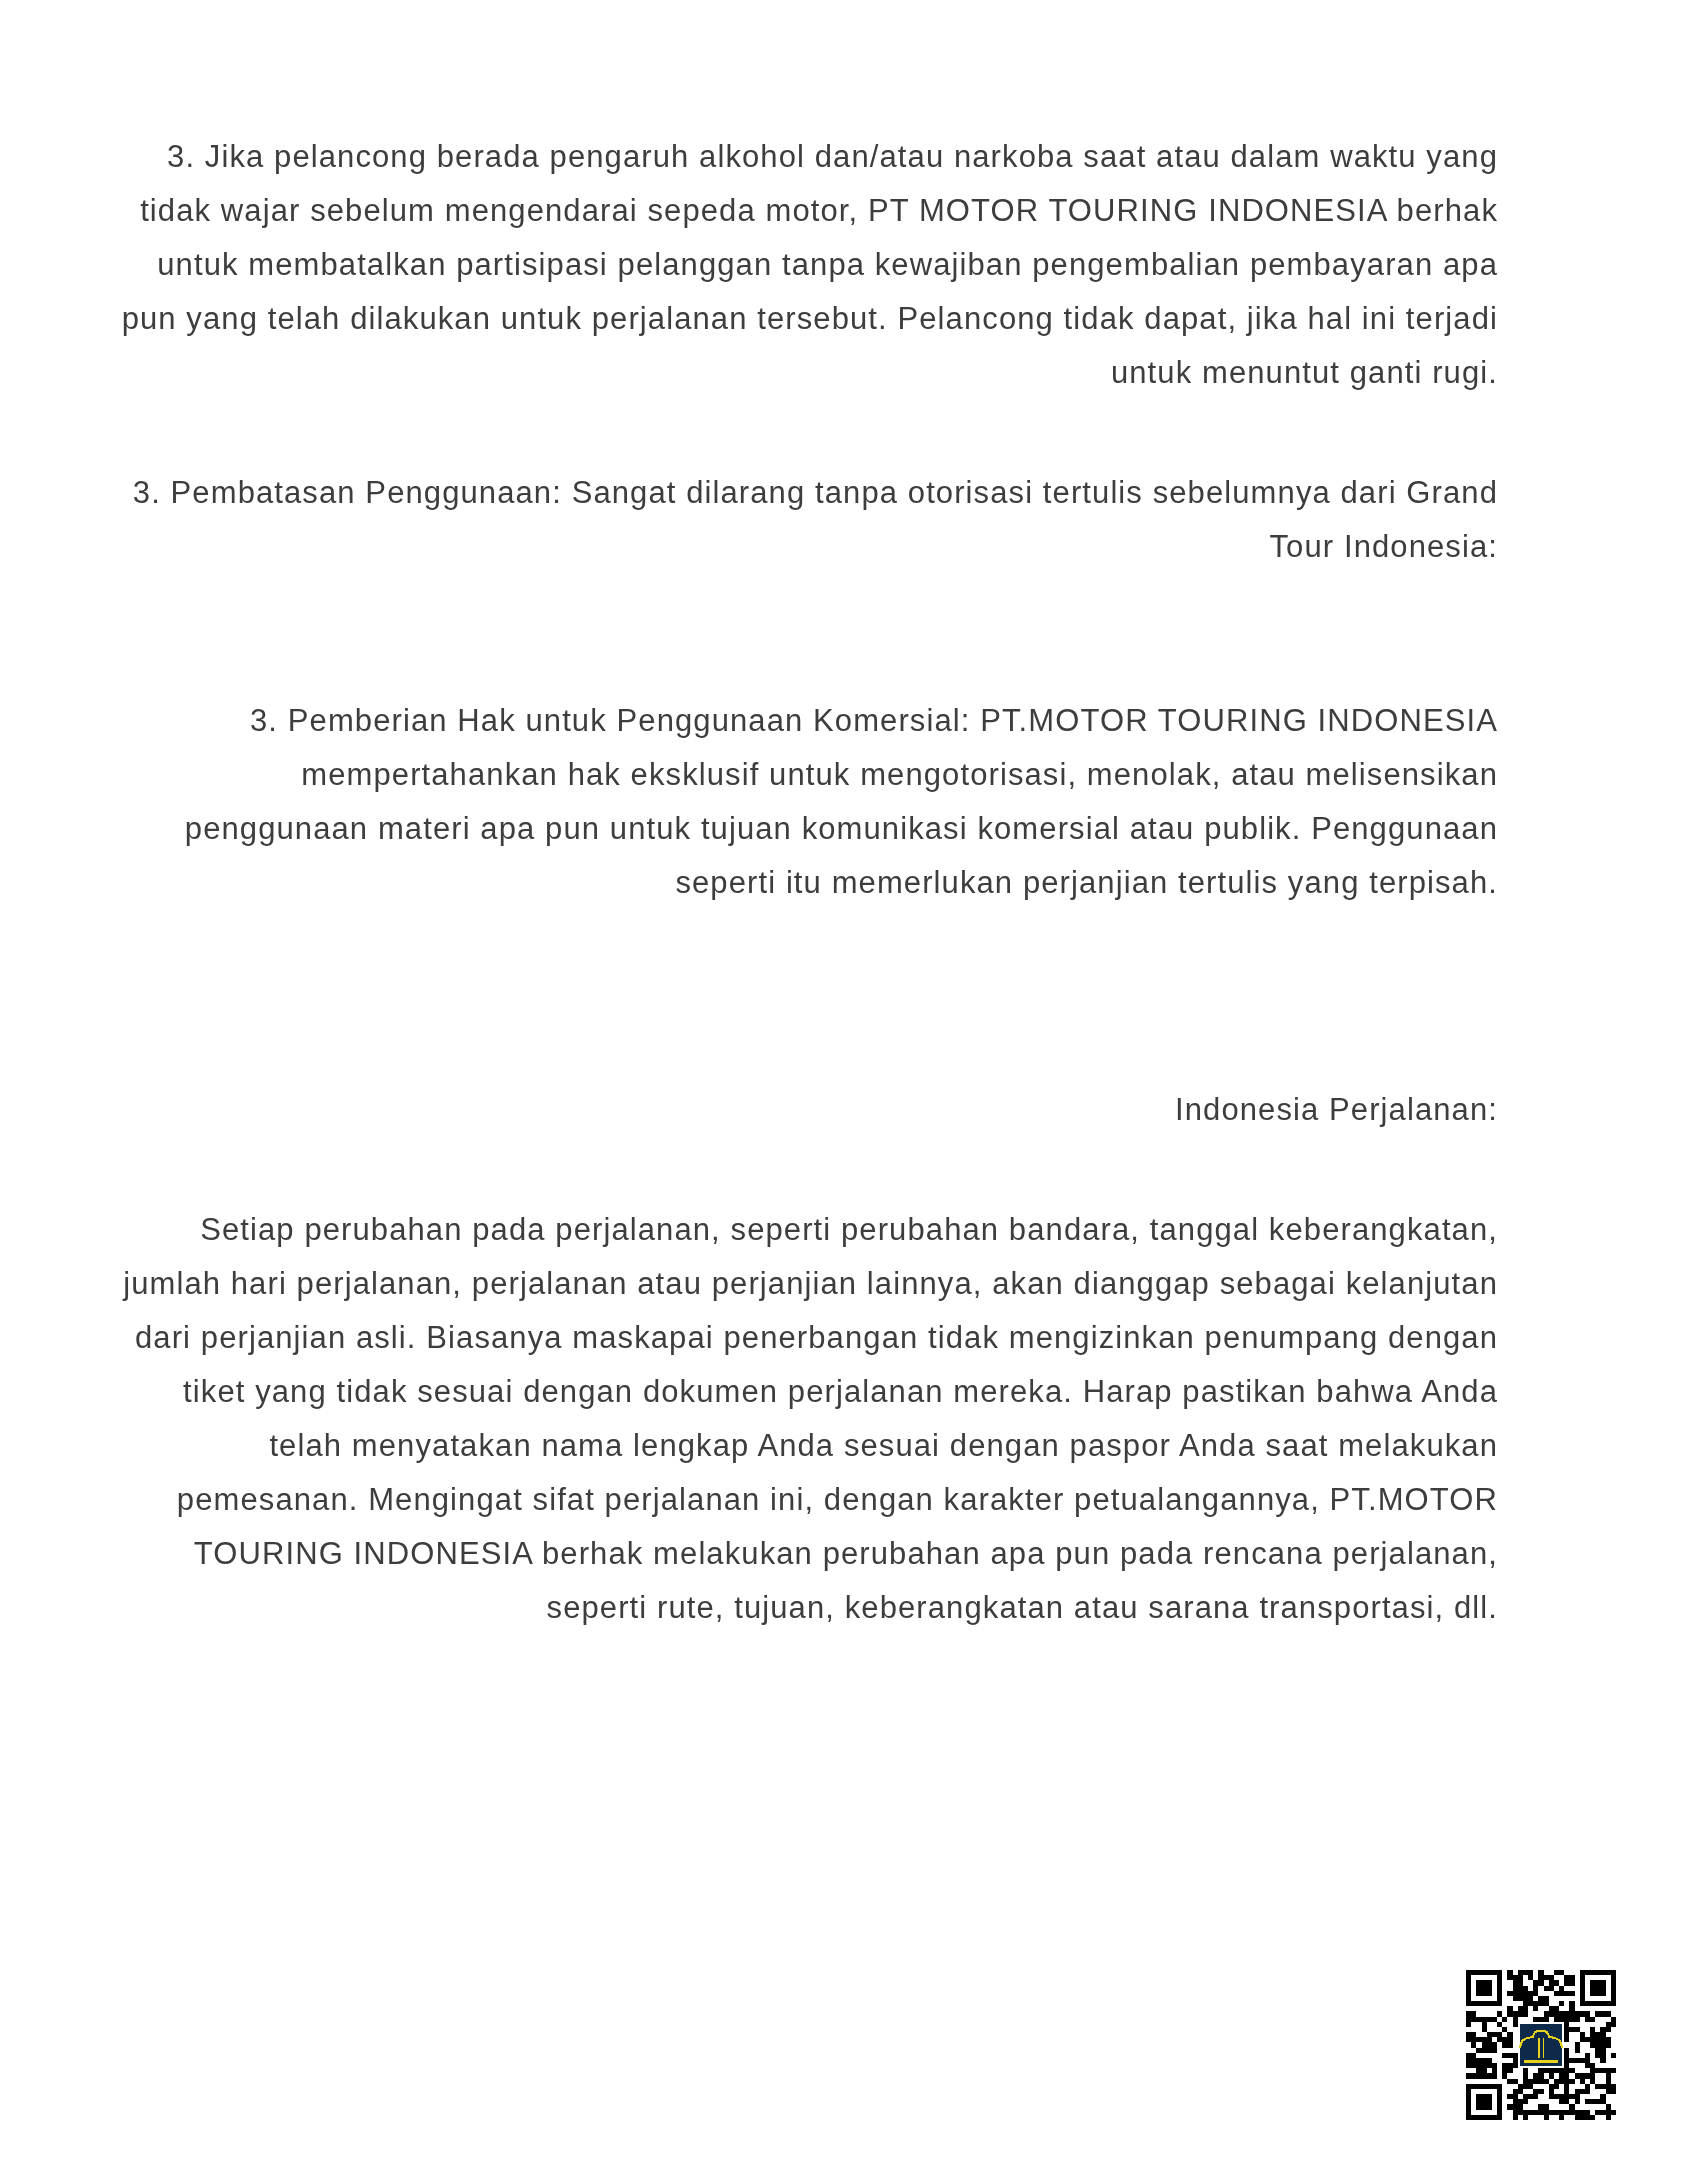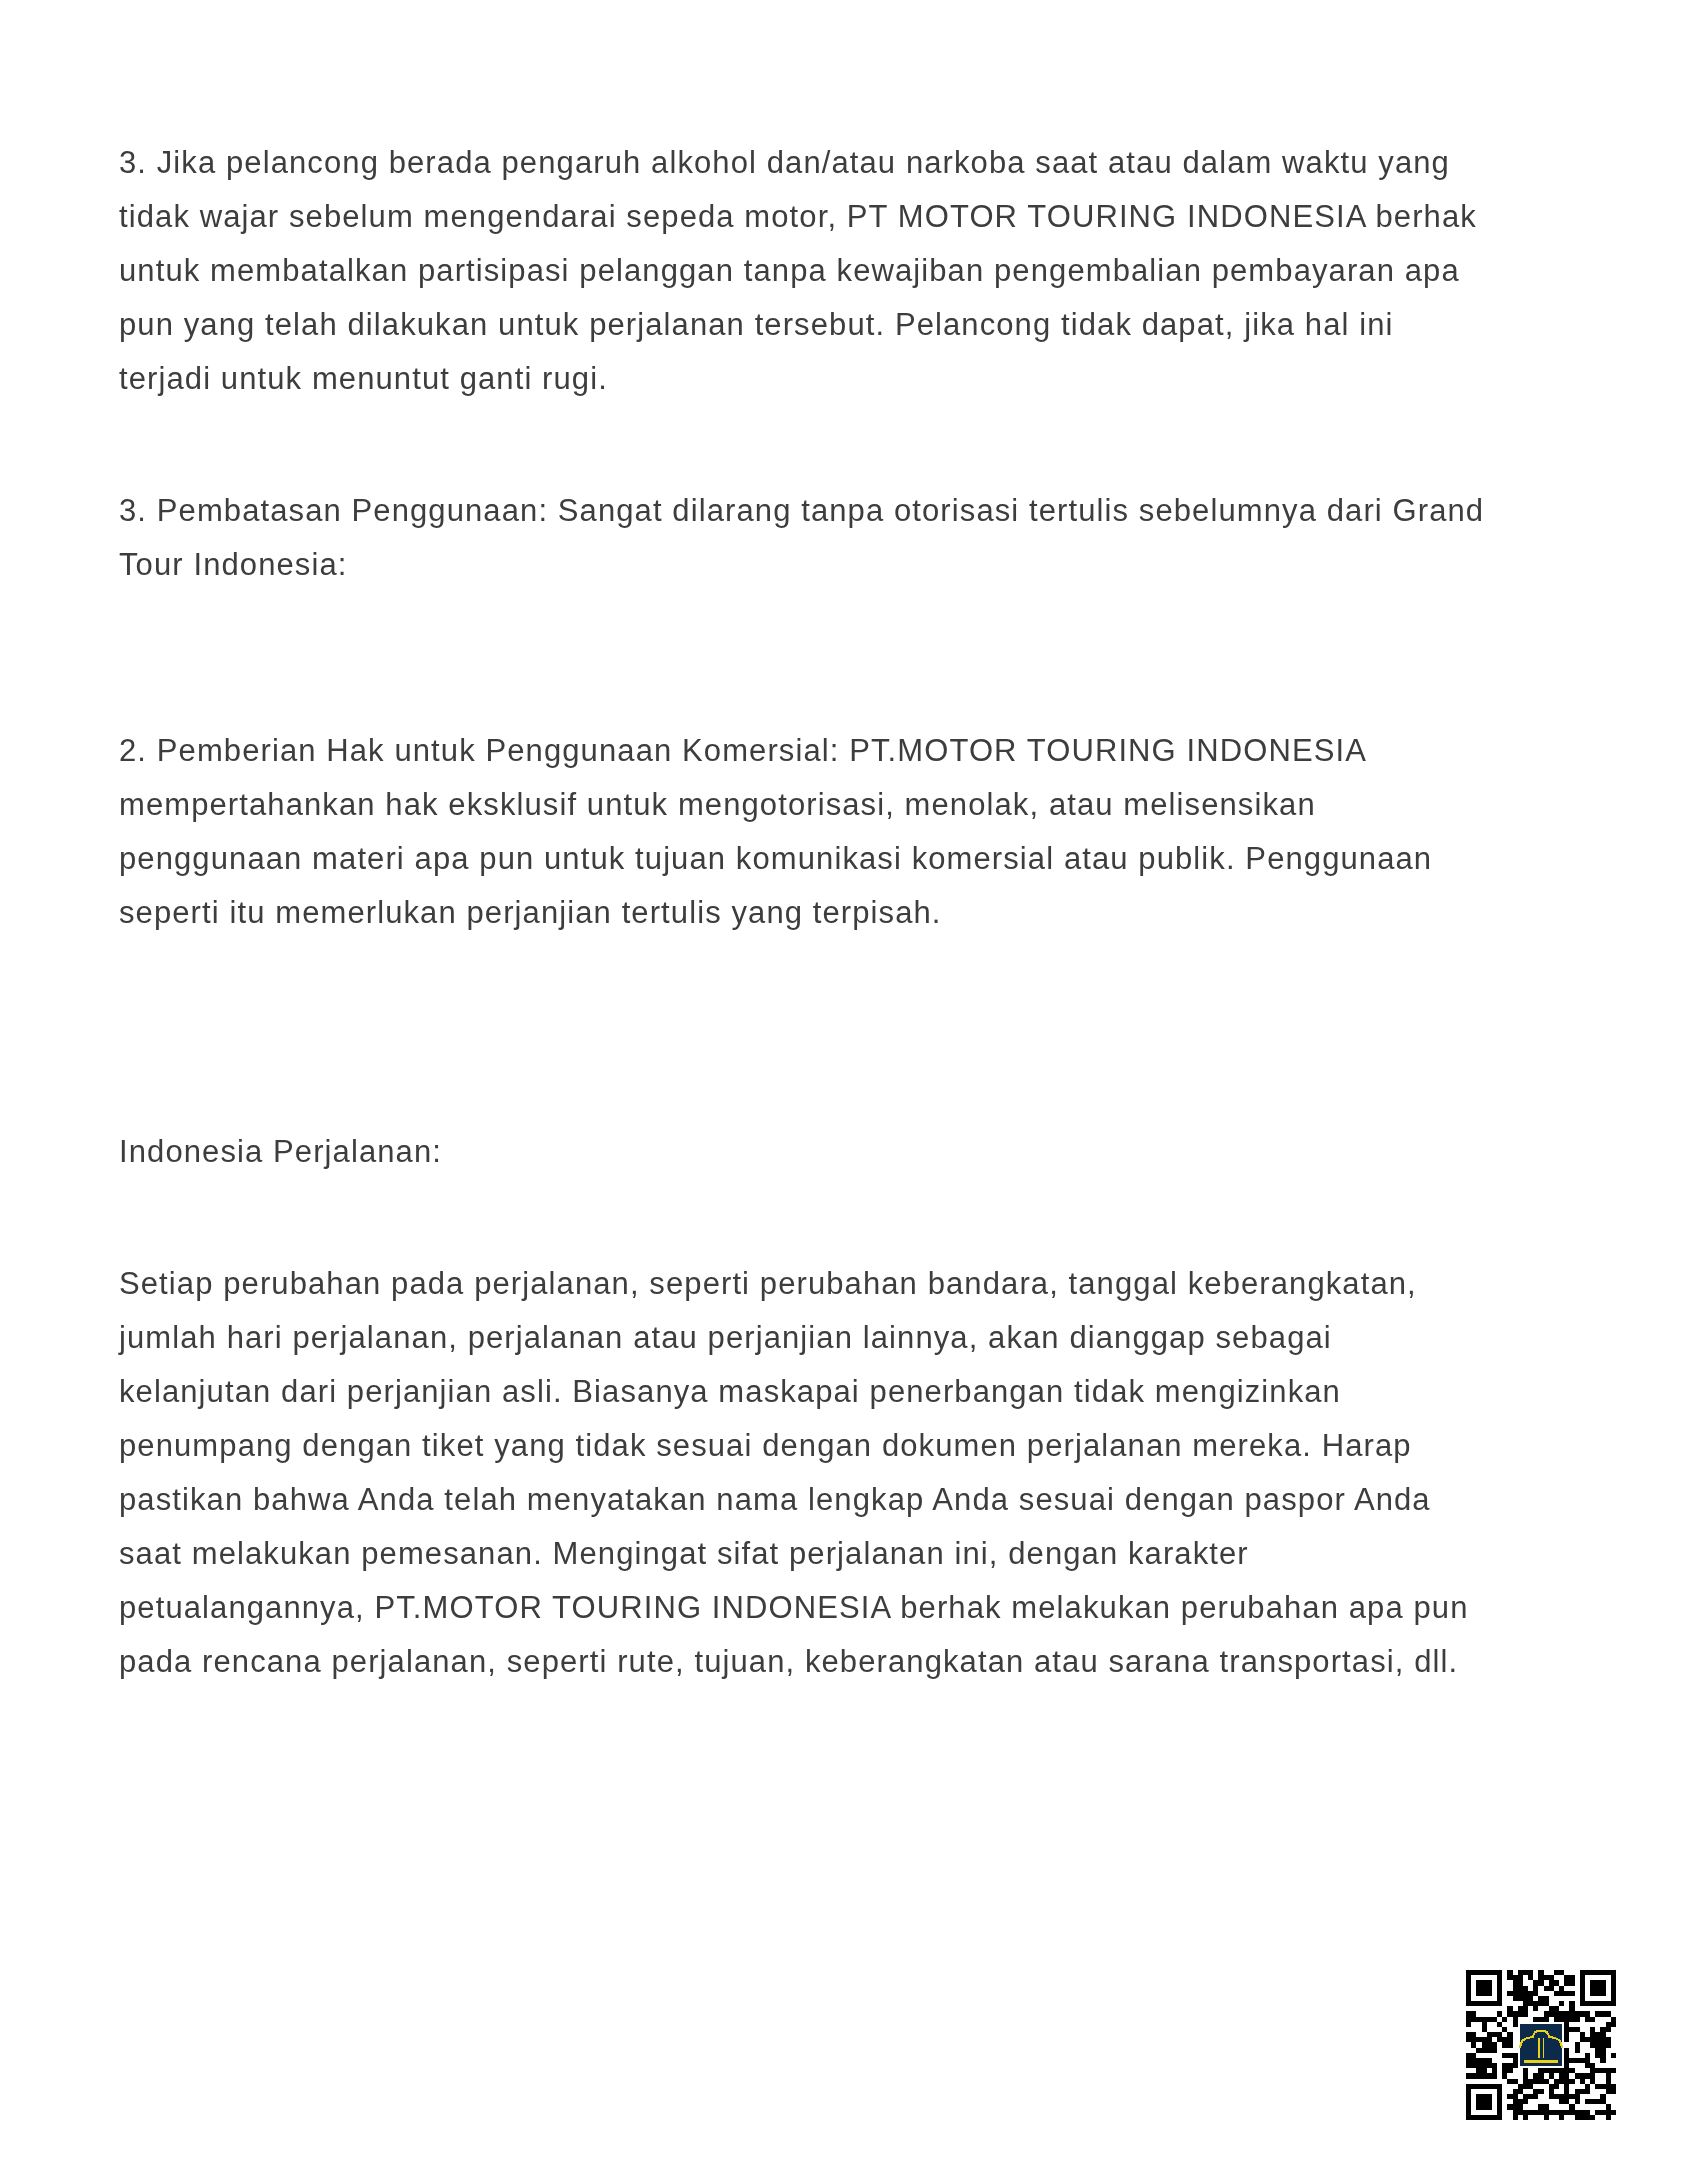--- a/index.html
+++ b/index.html
@@ -3,38 +3,38 @@
 <meta charset="utf-8">
 <style>
   html, body { margin: 0; padding: 0; background: #ffffff; }
   body { width: 1687px; height: 2184px; position: relative; overflow: hidden; }
   .page {
     position: absolute; left: 107px; top: 124px; width: 1397px;
     font-family: "Liberation Sans", sans-serif;
     font-size: 31px; line-height: 54px; color: #3d3d3d;
     letter-spacing: 1.1px;
   }
-  .page p { margin: 12px; white-space: pre-line; }
+  .page p { margin: 6px; white-space: pre-line; text-align: right; }
   .gap1 { height: 54px; }
   .gap3 { height: 161px; }
   .qr {
     position: absolute; left: 1466px; top: 1970px; width: 150px; height: 150px;
   }
   .qr svg { width: 100%; height: 100%; display: block; }
 </style>
 </head>
 <body>
 
 <div class="page">
   <p>3. Jika pelancong berada pengaruh alkohol dan/atau narkoba saat atau dalam waktu yang tidak wajar sebelum mengendarai sepeda motor, PT MOTOR TOURING INDONESIA berhak untuk membatalkan partisipasi pelanggan tanpa kewajiban pengembalian pembayaran apa pun yang telah dilakukan untuk perjalanan tersebut. Pelancong tidak dapat, jika hal ini terjadi untuk menuntut ganti rugi.</p>
   <div class="gap1"></div>
   <p>3. Pembatasan Penggunaan: Sangat dilarang tanpa otorisasi tertulis sebelumnya dari Grand Tour Indonesia:</p>
   <div class="gap1"></div>
   <div class="gap1"></div>
-  <p>2. Pemberian Hak untuk Penggunaan Komersial: PT.MOTOR TOURING INDONESIA mempertahankan hak eksklusif untuk mengotorisasi, menolak, atau melisensikan penggunaan materi apa pun untuk tujuan komunikasi komersial atau publik. Penggunaan seperti itu memerlukan perjanjian tertulis yang terpisah.</p>
+  <p>3. Pemberian Hak untuk Penggunaan Komersial: PT.MOTOR TOURING INDONESIA mempertahankan hak eksklusif untuk mengotorisasi, menolak, atau melisensikan penggunaan materi apa pun untuk tujuan komunikasi komersial atau publik. Penggunaan seperti itu memerlukan perjanjian tertulis yang terpisah.</p>
   <div class="gap3"></div>
   <p>Indonesia Perjalanan:</p>
   <div class="gap1"></div>
   <p>Setiap perubahan pada perjalanan, seperti perubahan bandara, tanggal keberangkatan, jumlah hari perjalanan, perjalanan atau perjanjian lainnya, akan dianggap sebagai kelanjutan dari perjanjian asli. Biasanya maskapai penerbangan tidak mengizinkan penumpang dengan tiket yang tidak sesuai dengan dokumen perjalanan mereka. Harap pastikan bahwa Anda telah menyatakan nama lengkap Anda sesuai dengan paspor Anda saat melakukan pemesanan. Mengingat sifat perjalanan ini, dengan karakter petualangannya, PT.MOTOR TOURING INDONESIA berhak melakukan perubahan apa pun pada rencana perjalanan, seperti rute, tujuan, keberangkatan atau sarana transportasi, dll.</p>
 </div>
 
 <div class="qr">
   <svg id="qr-svg" viewBox="0 0 29 29" shape-rendering="crispEdges">
       <path d="M8 0h1v1h-1zM10 0h1v1h-1zM11 0h1v1h-1zM12 0h1v1h-1zM14 0h1v1h-1zM17 0h1v1h-1zM18 0h1v1h-1zM8 1h1v1h-1zM9 1h1v1h-1zM10 1h1v1h-1zM12 1h1v1h-1zM14 1h1v1h-1zM15 1h1v1h-1zM16 1h1v1h-1zM19 1h1v1h-1zM20 1h1v1h-1zM9 2h1v1h-1zM10 2h1v1h-1zM13 2h1v1h-1zM14 2h1v1h-1zM16 2h1v1h-1zM17 2h1v1h-1zM19 2h1v1h-1zM20 2h1v1h-1zM9 3h1v1h-1zM10 3h1v1h-1zM11 3h1v1h-1zM13 3h1v1h-1zM15 3h1v1h-1zM16 3h1v1h-1zM18 3h1v1h-1zM8 4h1v1h-1zM9 4h1v1h-1zM10 4h1v1h-1zM11 4h1v1h-1zM12 4h1v1h-1zM13 4h1v1h-1zM17 4h1v1h-1zM18 4h1v1h-1zM19 4h1v1h-1zM20 4h1v1h-1zM9 5h1v1h-1zM10 5h1v1h-1zM11 5h1v1h-1zM12 5h1v1h-1zM14 5h1v1h-1zM15 5h1v1h-1zM11 6h1v1h-1zM12 6h1v1h-1zM13 6h1v1h-1zM14 6h1v1h-1zM15 6h1v1h-1zM18 6h1v1h-1zM20 6h1v1h-1zM8 7h1v1h-1zM10 7h1v1h-1zM11 7h1v1h-1zM13 7h1v1h-1zM16 7h1v1h-1zM17 7h1v1h-1zM20 7h1v1h-1zM0 8h1v1h-1zM1 8h1v1h-1zM6 8h1v1h-1zM8 8h1v1h-1zM9 8h1v1h-1zM10 8h1v1h-1zM11 8h1v1h-1zM15 8h1v1h-1zM16 8h1v1h-1zM17 8h1v1h-1zM18 8h1v1h-1zM19 8h1v1h-1zM20 8h1v1h-1zM21 8h1v1h-1zM22 8h1v1h-1zM23 8h1v1h-1zM25 8h1v1h-1zM26 8h1v1h-1zM27 8h1v1h-1zM0 9h1v1h-1zM1 9h1v1h-1zM2 9h1v1h-1zM3 9h1v1h-1zM4 9h1v1h-1zM5 9h1v1h-1zM7 9h1v1h-1zM9 9h1v1h-1zM13 9h1v1h-1zM14 9h1v1h-1zM15 9h1v1h-1zM17 9h1v1h-1zM18 9h1v1h-1zM19 9h1v1h-1zM20 9h1v1h-1zM21 9h1v1h-1zM23 9h1v1h-1zM24 9h1v1h-1zM28 9h1v1h-1zM0 10h1v1h-1zM3 10h1v1h-1zM6 10h1v1h-1zM9 10h1v1h-1zM19 10h1v1h-1zM27 10h1v1h-1zM28 10h1v1h-1zM3 11h1v1h-1zM7 11h1v1h-1zM19 11h1v1h-1zM20 11h1v1h-1zM21 11h1v1h-1zM24 11h1v1h-1zM26 11h1v1h-1zM27 11h1v1h-1zM0 12h1v1h-1zM1 12h1v1h-1zM4 12h1v1h-1zM5 12h1v1h-1zM6 12h1v1h-1zM8 12h1v1h-1zM19 12h1v1h-1zM22 12h1v1h-1zM24 12h1v1h-1zM25 12h1v1h-1zM26 12h1v1h-1zM0 13h1v1h-1zM1 13h1v1h-1zM2 13h1v1h-1zM3 13h1v1h-1zM4 13h1v1h-1zM6 13h1v1h-1zM7 13h1v1h-1zM8 13h1v1h-1zM19 13h1v1h-1zM22 13h1v1h-1zM23 13h1v1h-1zM24 13h1v1h-1zM25 13h1v1h-1zM26 13h1v1h-1zM27 13h1v1h-1zM1 14h1v1h-1zM3 14h1v1h-1zM4 14h1v1h-1zM5 14h1v1h-1zM7 14h1v1h-1zM8 14h1v1h-1zM21 14h1v1h-1zM24 14h1v1h-1zM25 14h1v1h-1zM26 14h1v1h-1zM27 14h1v1h-1zM2 15h1v1h-1zM3 15h1v1h-1zM4 15h1v1h-1zM5 15h1v1h-1zM19 15h1v1h-1zM21 15h1v1h-1zM25 15h1v1h-1zM26 15h1v1h-1zM0 16h1v1h-1zM1 16h1v1h-1zM7 16h1v1h-1zM8 16h1v1h-1zM9 16h1v1h-1zM19 16h1v1h-1zM23 16h1v1h-1zM25 16h1v1h-1zM26 16h1v1h-1zM28 16h1v1h-1zM0 17h1v1h-1zM1 17h1v1h-1zM2 17h1v1h-1zM3 17h1v1h-1zM4 17h1v1h-1zM9 17h1v1h-1zM19 17h1v1h-1zM20 17h1v1h-1zM21 17h1v1h-1zM22 17h1v1h-1zM23 17h1v1h-1zM26 17h1v1h-1zM0 18h1v1h-1zM1 18h1v1h-1zM2 18h1v1h-1zM3 18h1v1h-1zM4 18h1v1h-1zM5 18h1v1h-1zM7 18h1v1h-1zM8 18h1v1h-1zM9 18h1v1h-1zM19 18h1v1h-1zM23 18h1v1h-1zM24 18h1v1h-1zM2 19h1v1h-1zM3 19h1v1h-1zM5 19h1v1h-1zM7 19h1v1h-1zM8 19h1v1h-1zM11 19h1v1h-1zM14 19h1v1h-1zM15 19h1v1h-1zM16 19h1v1h-1zM17 19h1v1h-1zM18 19h1v1h-1zM19 19h1v1h-1zM20 19h1v1h-1zM24 19h1v1h-1zM25 19h1v1h-1zM26 19h1v1h-1zM27 19h1v1h-1zM28 19h1v1h-1zM0 20h1v1h-1zM1 20h1v1h-1zM2 20h1v1h-1zM3 20h1v1h-1zM4 20h1v1h-1zM5 20h1v1h-1zM7 20h1v1h-1zM11 20h1v1h-1zM13 20h1v1h-1zM14 20h1v1h-1zM16 20h1v1h-1zM18 20h1v1h-1zM19 20h1v1h-1zM21 20h1v1h-1zM22 20h1v1h-1zM23 20h1v1h-1zM24 20h1v1h-1zM27 20h1v1h-1zM8 21h1v1h-1zM9 21h1v1h-1zM11 21h1v1h-1zM12 21h1v1h-1zM13 21h1v1h-1zM14 21h1v1h-1zM15 21h1v1h-1zM17 21h1v1h-1zM18 21h1v1h-1zM19 21h1v1h-1zM20 21h1v1h-1zM22 21h1v1h-1zM24 21h1v1h-1zM27 21h1v1h-1zM10 22h1v1h-1zM11 22h1v1h-1zM12 22h1v1h-1zM16 22h1v1h-1zM17 22h1v1h-1zM19 22h1v1h-1zM23 22h1v1h-1zM25 22h1v1h-1zM26 22h1v1h-1zM27 22h1v1h-1zM28 22h1v1h-1zM9 23h1v1h-1zM10 23h1v1h-1zM13 23h1v1h-1zM14 23h1v1h-1zM16 23h1v1h-1zM19 23h1v1h-1zM21 23h1v1h-1zM22 23h1v1h-1zM23 23h1v1h-1zM27 23h1v1h-1zM28 23h1v1h-1zM8 24h1v1h-1zM9 24h1v1h-1zM11 24h1v1h-1zM12 24h1v1h-1zM13 24h1v1h-1zM16 24h1v1h-1zM17 24h1v1h-1zM18 24h1v1h-1zM19 24h1v1h-1zM20 24h1v1h-1zM21 24h1v1h-1zM26 24h1v1h-1zM9 25h1v1h-1zM10 25h1v1h-1zM11 25h1v1h-1zM18 25h1v1h-1zM19 25h1v1h-1zM21 25h1v1h-1zM23 25h1v1h-1zM24 25h1v1h-1zM25 25h1v1h-1zM26 25h1v1h-1zM8 26h1v1h-1zM9 26h1v1h-1zM10 26h1v1h-1zM14 26h1v1h-1zM15 26h1v1h-1zM20 26h1v1h-1zM27 26h1v1h-1zM9 27h1v1h-1zM10 27h1v1h-1zM11 27h1v1h-1zM12 27h1v1h-1zM13 27h1v1h-1zM14 27h1v1h-1zM15 27h1v1h-1zM16 27h1v1h-1zM17 27h1v1h-1zM18 27h1v1h-1zM19 27h1v1h-1zM20 27h1v1h-1zM21 27h1v1h-1zM22 27h1v1h-1zM23 27h1v1h-1zM25 27h1v1h-1zM26 27h1v1h-1zM27 27h1v1h-1zM28 27h1v1h-1zM9 28h1v1h-1zM11 28h1v1h-1zM15 28h1v1h-1zM18 28h1v1h-1zM21 28h1v1h-1zM22 28h1v1h-1zM23 28h1v1h-1zM24 28h1v1h-1zM27 28h1v1h-1z" fill="#000"></path>
       <g>

